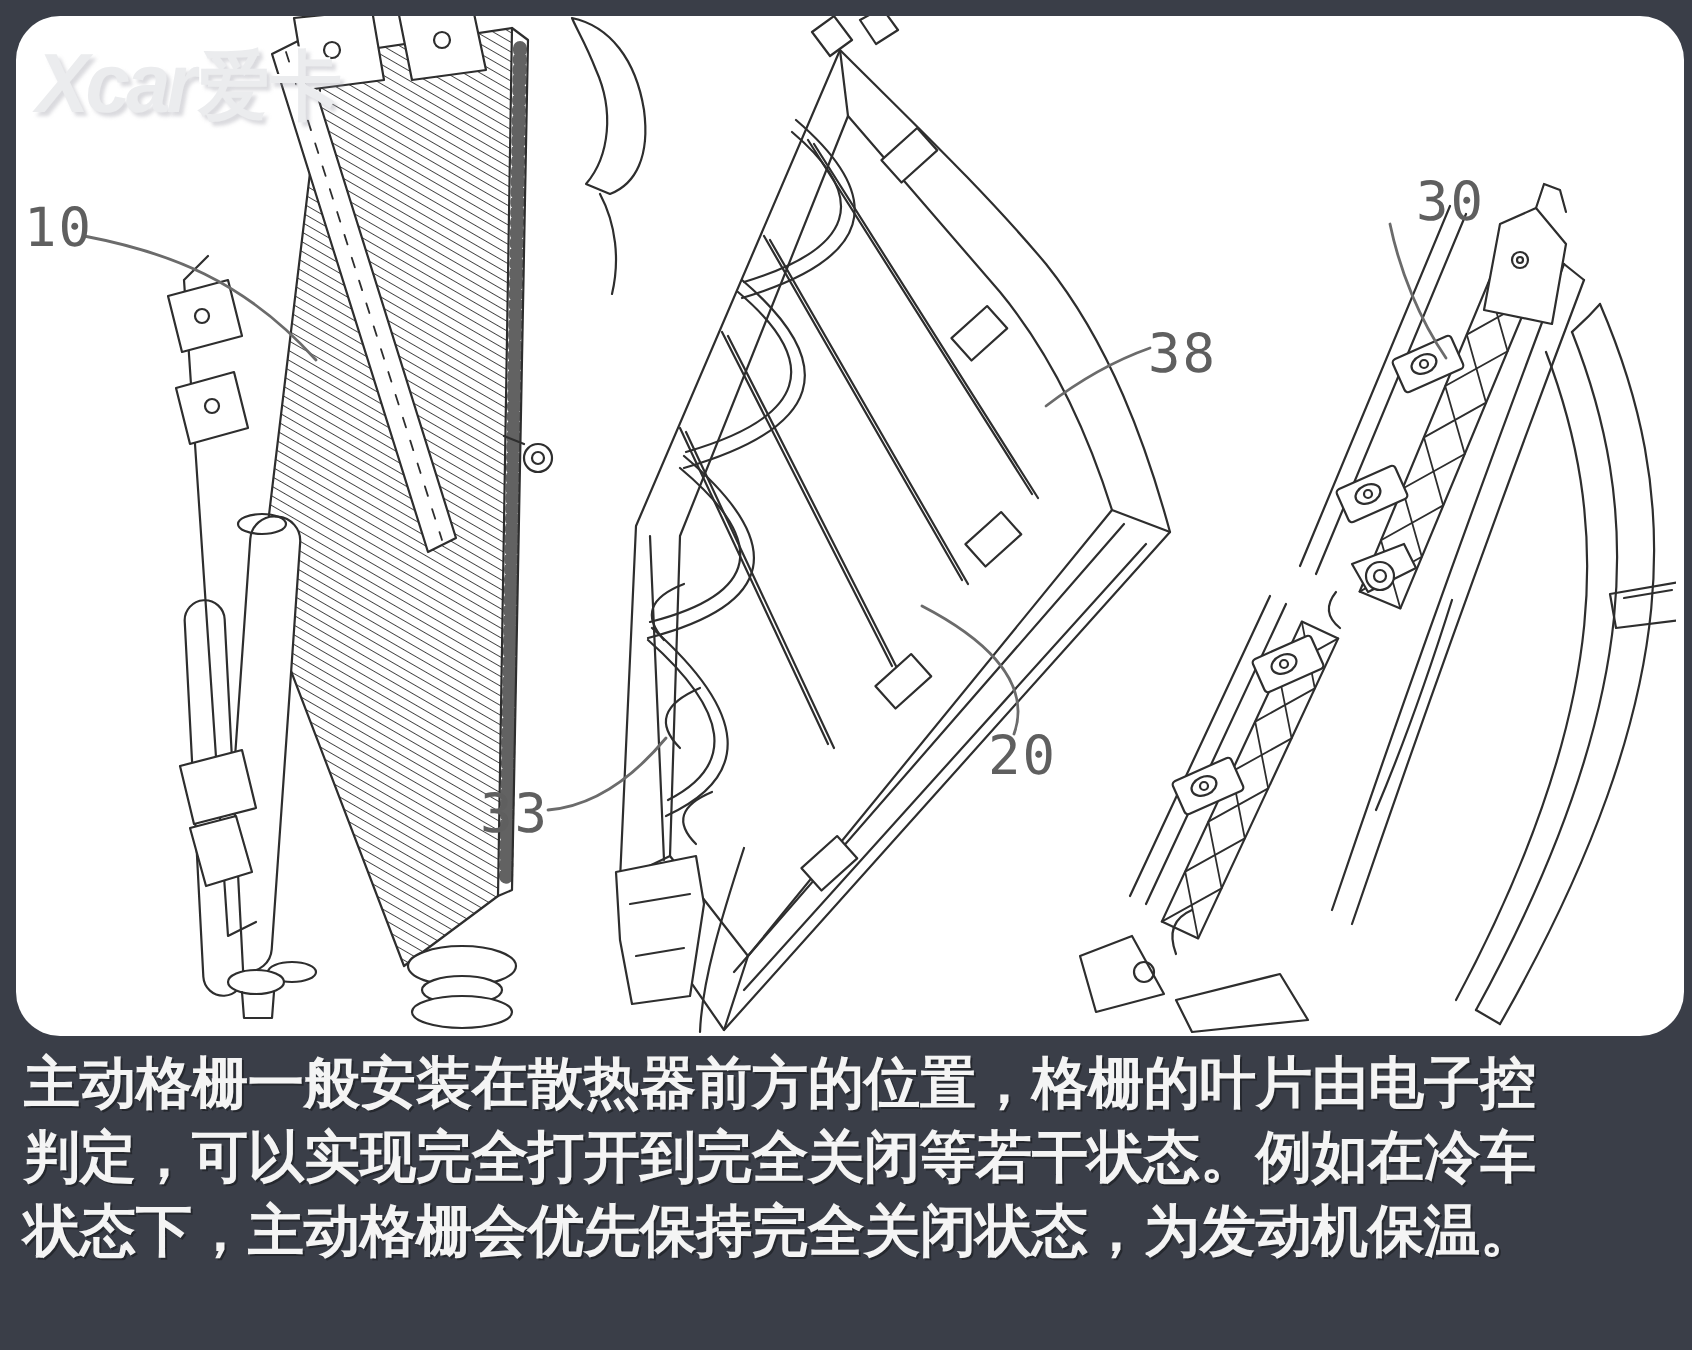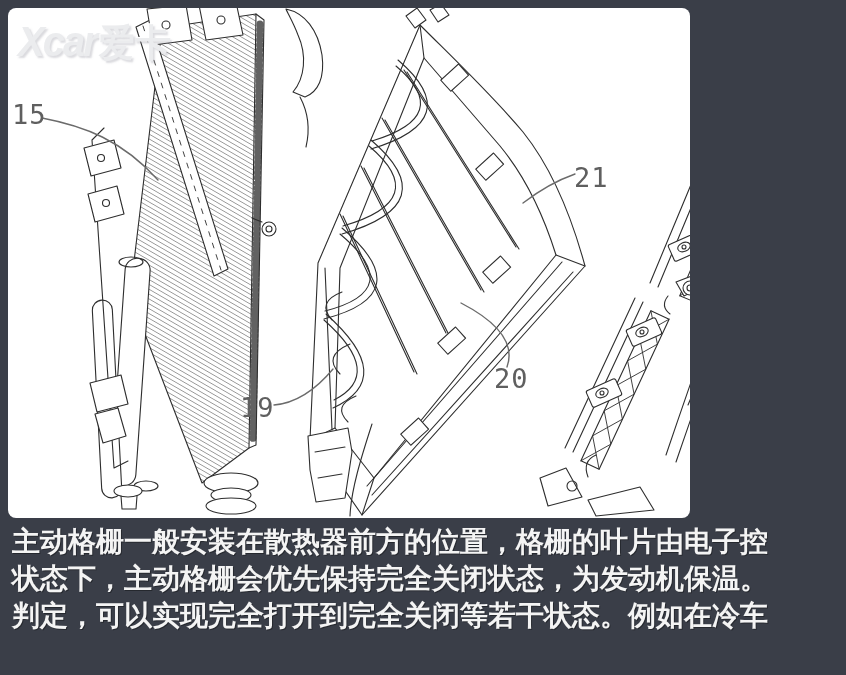--- a/index.html
+++ b/index.html
@@ -3,22 +3,22 @@
 <meta charset="utf-8">
 <style>
   :root{
     --bg:#3a3e48; --panel:#ffffff; --line:#2e2e2e; --label:#5f5f5f;
     --caption:#f4f4f4; --wm:#ebecee; --leader:#6b6b6b;
   }
   *{margin:0;padding:0;box-sizing:border-box;}
   html,body{width:846px;height:675px;overflow:hidden;}
   body{background:var(--bg);font-family:"Liberation Sans",sans-serif;position:relative;}
   .panel{
-    position:absolute;left:8px;top:8px;width:682px;height:510px;
-    background:var(--panel);border-radius:8px;overflow:hidden;
+    position:absolute;left:8px;top:8px;width:834px;height:510px;
+    background:var(--panel);border-radius:22px;overflow:hidden;
   }
   .figure-svg{position:absolute;left:0;top:0;width:830px;height:510px;display:block;}
   .watermark{
     position:absolute;left:10px;top:10px;z-index:3;
     font-style:italic;font-weight:bold;font-size:42px;letter-spacing:-2px;
     color:var(--wm);white-space:nowrap;user-select:none;
     text-shadow:2px 2px 2px rgba(150,150,160,0.35), -1px -1px 0 #ffffff;
     transform:scaleX(0.95);transform-origin:left top;
   }
   .watermark .wm-cn{font-style:normal;letter-spacing:0;margin-left:2px;font-size:38px;}
@@ -189,24 +189,24 @@
 
     <g stroke="#6b6b6b" fill="none" stroke-width="1.4" stroke-linecap="round">
       <path d="M42,118 C84,126 122,140 158,180"></path>
       <path d="M575,174 C558,180 540,190 523,203"></path>
       <path d="M274,405 C298,403 318,387 333,369"></path>
       <path d="M507,367 C517,339 488,317 461,303"></path>
       <path d="M695,112 C700,136 710,160 723,179"></path>
     </g>
   </svg>
 
-  <div class="part-label lbl-10">15</div>
-  <div class="part-label lbl-21">21</div>
-  <div class="part-label lbl-22">19</div>
+  <div class="part-label lbl-10">10</div>
+  <div class="part-label lbl-21">38</div>
+  <div class="part-label lbl-22">33</div>
   <div class="part-label lbl-23">20</div>
   <div class="part-label lbl-30">30</div>
 </div>
 
 <div class="caption">
   <div>主动格栅一般安装在散热器前方的位置，格栅的叶片由电子控</div>
+  <div>判定，可以实现完全打开到完全关闭等若干状态。例如在冷车</div>
   <div>状态下，主动格栅会优先保持完全关闭状态，为发动机保温。</div>
-  <div>判定，可以实现完全打开到完全关闭等若干状态。例如在冷车</div>
 </div>
 
 </body></html>

